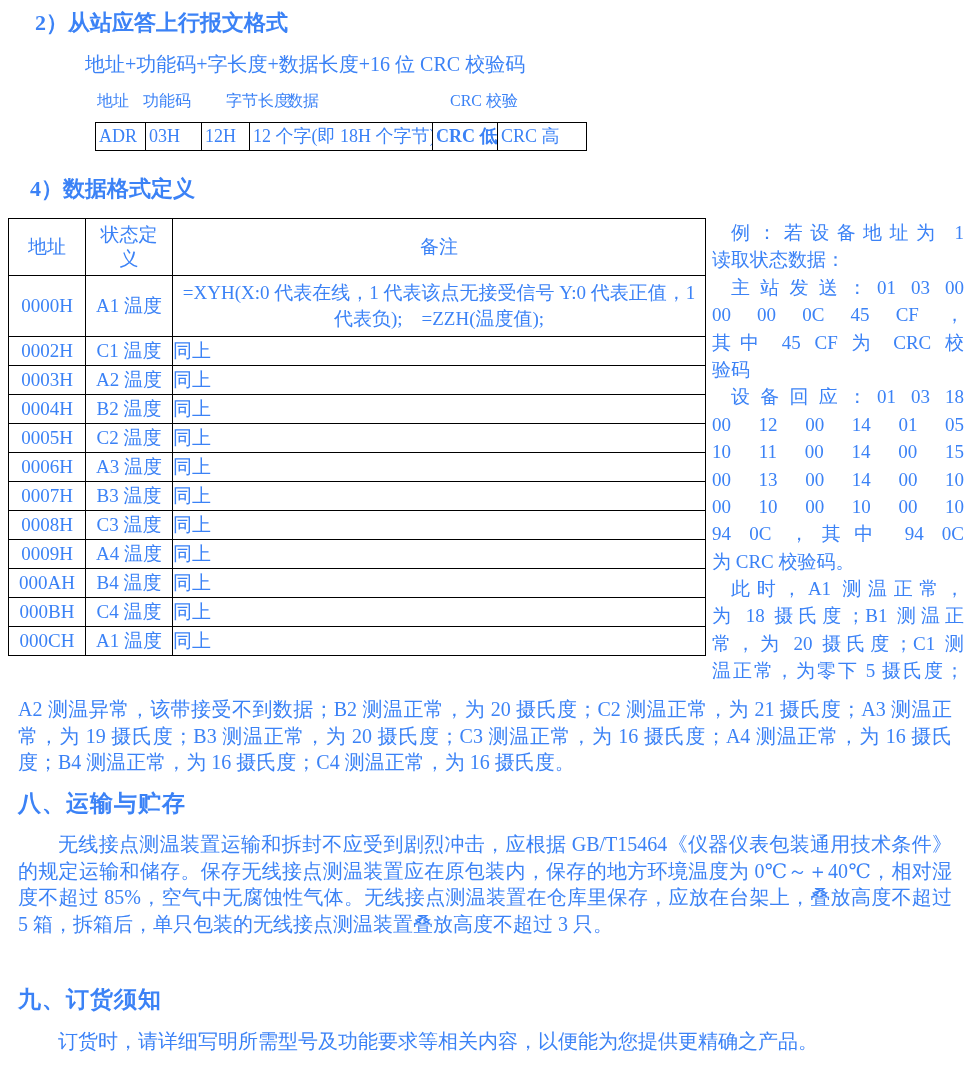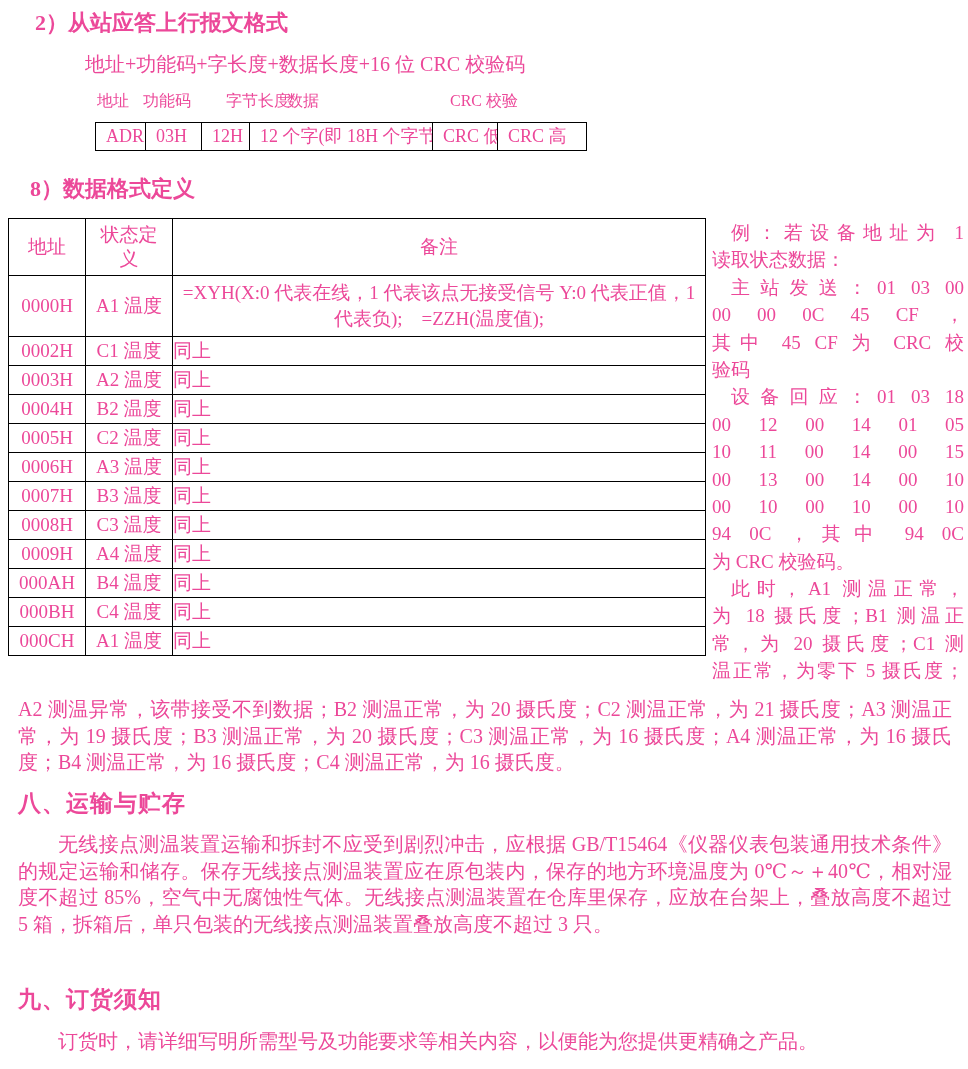--- a/index.html
+++ b/index.html
@@ -1,39 +1,39 @@
 <!DOCTYPE html>
 <html><head>
 <meta charset="utf-8">
 <style>
   html,body { margin:0; padding:0; background:#e8e8e8; }
   .page {
     position:relative; width:968px; height:1069px; margin:0 auto;
-    background:#ffffff; color:#ec4899;
+    background:#ffffff; color:#3b82f6;
     font-family:"Liberation Serif","DejaVu Serif",serif;
     overflow:hidden;
   }
   .abs { position:absolute; }
 
   
   .h-num  { font-weight:bold; font-size:22px; white-space:nowrap; }
   .h-big  { font-weight:bold; font-size:23px; white-space:nowrap;
             font-family:"Liberation Sans","DejaVu Sans",sans-serif; letter-spacing:1px; }
 
   
   .formula { font-size:20px; white-space:nowrap; }
   .flabel  { font-size:16px; white-space:nowrap; }
   .ftable  { display:flex; font-size:18px; }
   .fcell   { border:1px solid #000; height:29px; line-height:27px; box-sizing:border-box;
-             margin-left:-1px; padding:0 10px; white-space:nowrap; overflow:hidden; }
+             margin-left:-1px; padding:0 3px; white-space:nowrap; overflow:hidden; }
   .fc0 { width:51px; margin-left:0; }
   .fc1 { width:57px; }
   .fc2 { width:49px; }
   .fc3 { width:184px; }
-  .fc4 { width:66px; }
+  .fc4 { width:66px;font-weight:bold; }
   .fc5 { width:90px; }
 
   
   table.dtable { border-collapse:collapse; table-layout:fixed; width:697px; font-size:19px; }
   .dtable td, .dtable th { border:1px solid #000; vertical-align:middle; font-weight:normal; padding:0; }
   .dtable th { text-align:center; }
   .tr-head { height:57px; }
   .tr-first { height:61px;margin-top:46px; }
   .tr-row  { height:29px; }
   .c-addr   { text-align:center; }
@@ -69,21 +69,21 @@
 
   <div class="abs ftable" style="left:95px; top:122px;">
     <div class="fcell fc0">ADR</div>
     <div class="fcell fc1">03H</div>
     <div class="fcell fc2">12H</div>
     <div class="fcell fc3">12 个字(即 18H 个字节)</div>
     <div class="fcell fc4">CRC 低</div>
     <div class="fcell fc5">CRC 高</div>
   </div>
 
-  <div class="abs h-num" style="left:30px; top:174px;">8）数据格式定义</div>
+  <div class="abs h-num" style="left:30px; top:174px;">4）数据格式定义</div>
 
   <table class="dtable abs" style="left:8px; top:218px;">
     <colgroup>
         <col style="width:77px">
         <col style="width:87px">
         <col style="width:533px">
       </colgroup>
     <tbody>
         <tr class="tr-head">
       <th>地址</th>

